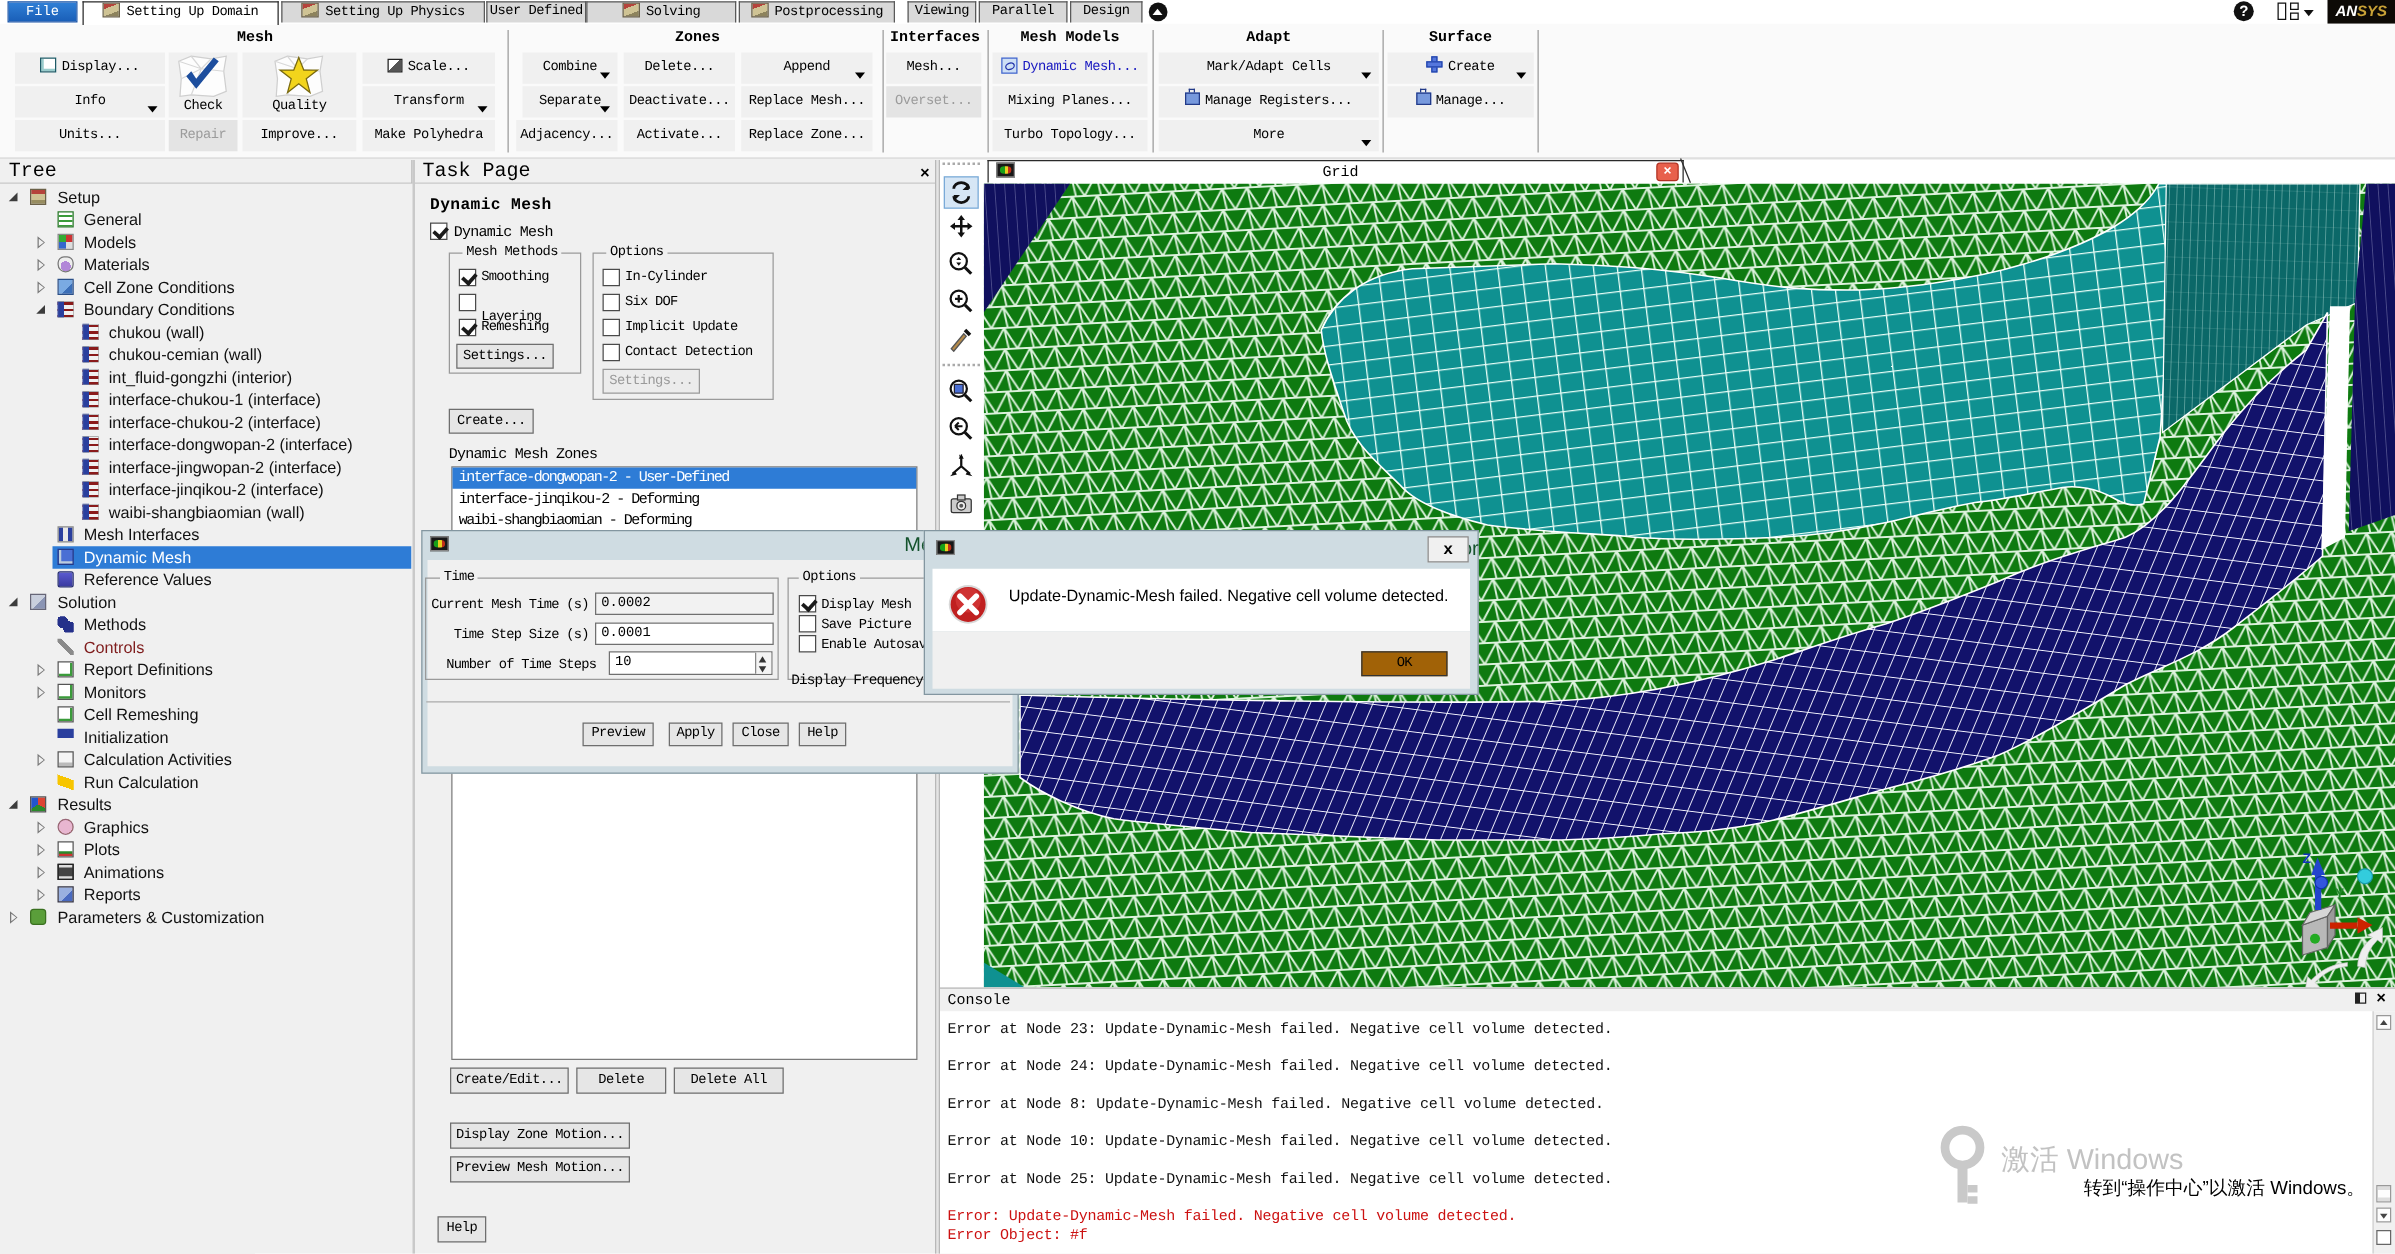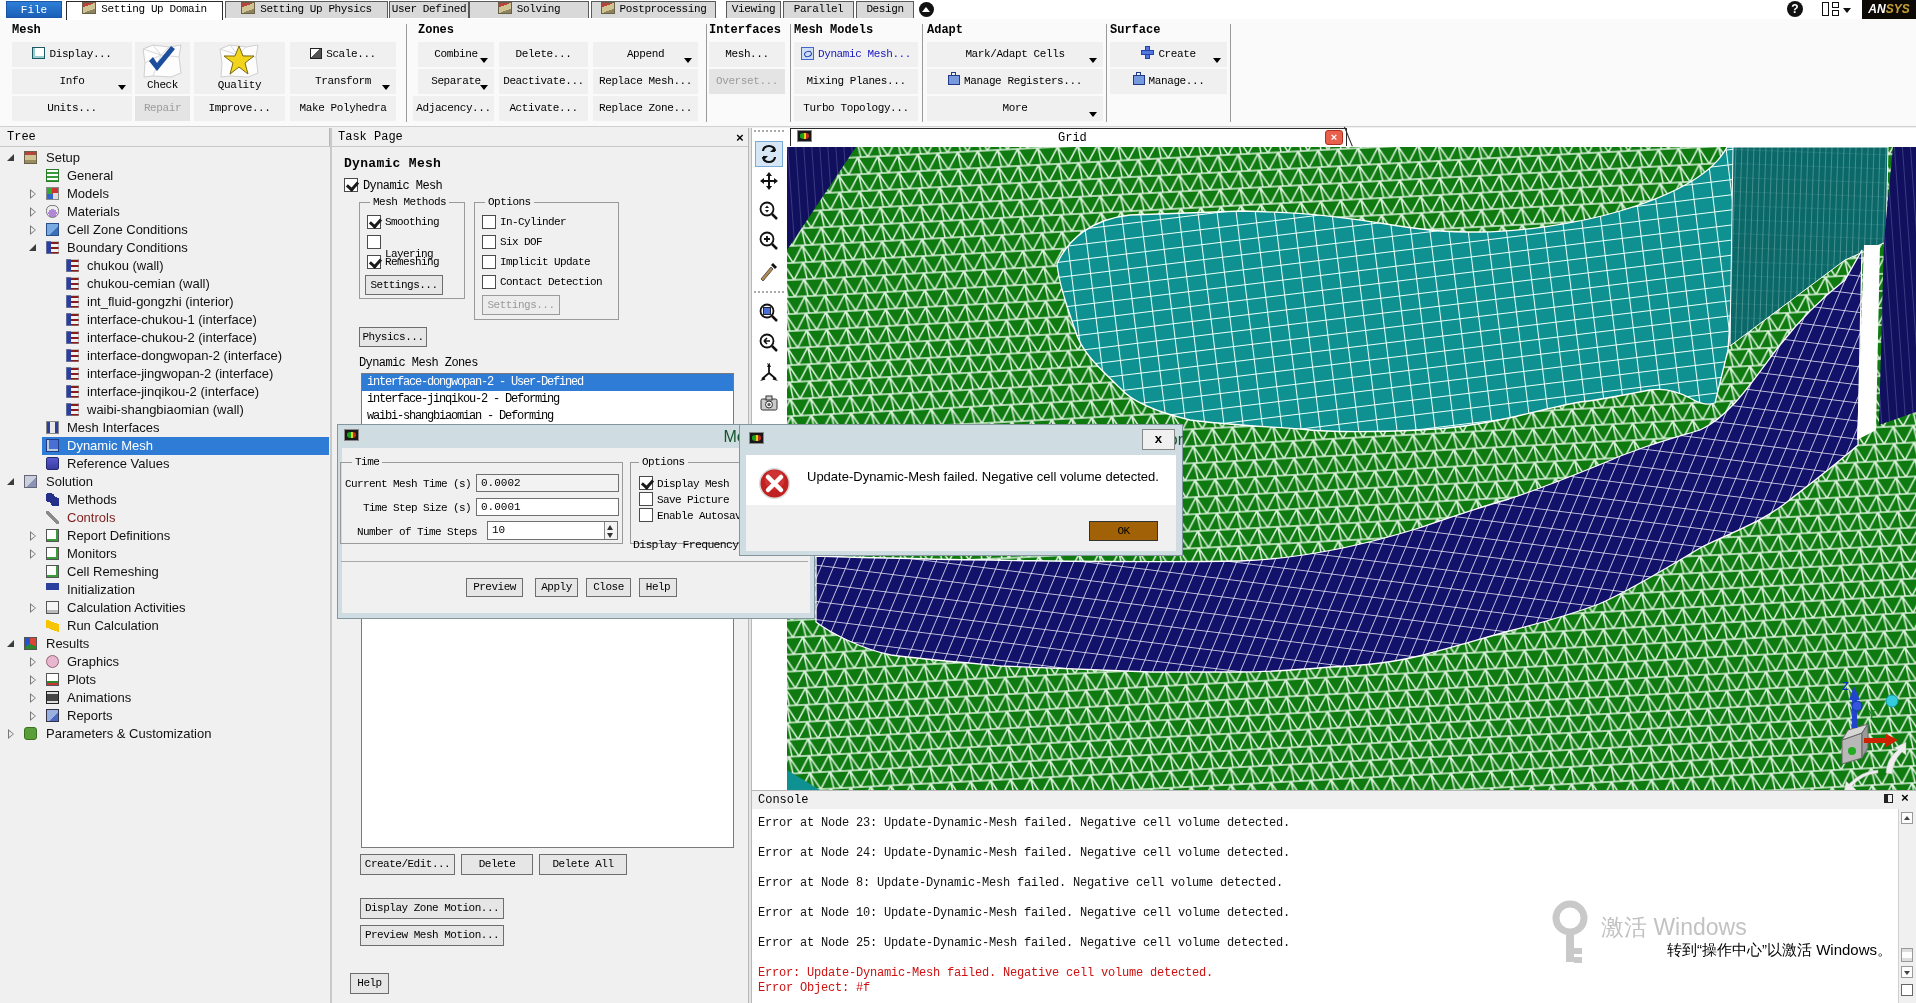--- a/index.html
+++ b/index.html
@@ -5,27 +5,27 @@
 body{font-family:"Liberation Mono",monospace;font-size:12px;color:#000;position:relative;}
 .abs{position:absolute;}
 .sans{font-family:"Liberation Sans",sans-serif;}
 
 .tab{position:absolute;top:1px;height:17px;background:#d9d9d9;border:1px solid #5a5a5a;border-bottom:none;
      font-size:11px;letter-spacing:-0.4px;line-height:15px;text-align:center;white-space:nowrap;overflow:hidden;}
 .tab.active{background:#fff;border-color:#2a2a2a;height:19px;z-index:3;}
 .tabicon{display:inline-block;width:14px;height:12px;vertical-align:-2px;margin-right:5px;
   background:linear-gradient(160deg,#b5443c 0 30%,#cfc394 30% 70%,#8d835d 70%);border:1px solid #6b6148;}
 
-.gtitle{position:absolute;top:23px;height:13px;font-weight:bold;font-size:12px;text-align:left;}
+.gtitle{position:absolute;top:23px;height:13px;font-weight:bold;font-size:12px;text-align:center;}
 .rbtn{position:absolute;background:#f0f0f0;font-size:11px;letter-spacing:-0.4px;text-align:center;white-space:nowrap;color:#000;}
 .dis{background:#e4e4e4;color:#9c9c9c;}
 .vsep{position:absolute;top:24px;height:98px;width:1px;background:#9a9a9a;}
 .dar{position:absolute;width:0;height:0;border-left:4px solid transparent;border-right:4px solid transparent;border-top:5px solid #000;}
 
-.phead{position:absolute;background:#f0f0f0;font-size:12px;border-bottom:1px solid #c8c8c8;}
+.phead{position:absolute;background:#f0f0f0;font-size:16px;border-bottom:1px solid #c8c8c8;}
 .tree-row{position:relative;height:18px;}
 .tri-e{position:absolute;top:5px;width:0;height:0;border-left:7px solid transparent;border-bottom:7px solid #3c3c3c;}
 .ticon{position:absolute;top:2px;width:13px;height:13px;}
 .tlabel{position:absolute;top:1px;font-family:"Liberation Sans",sans-serif;font-size:13px;white-space:nowrap;}
 
 .btn{position:absolute;background:#e6e6e6;border:1px solid #6e6e6e;font-size:11px;letter-spacing:-0.5px;text-align:center;
      font-family:"Liberation Mono",monospace;white-space:nowrap;}
 .btn.d{color:#9a9a9a;border-color:#9a9a9a;background:#ececec;}
 .cb{position:absolute;width:14px;height:14px;background:#fff;border:1px solid #4a4a4a;}
 .cb.ck:before{content:"";position:absolute;left:2px;top:2px;width:8px;height:5px;border-left:3px solid #1a1a1a;border-bottom:3px solid #1a1a1a;transform:rotate(-48deg);}
@@ -310,21 +310,21 @@
   </div>
 <div class="cb" style="left:482px;top:215px;"></div>
 <div class="lab" style="left:500px;top:216px;">In-Cylinder</div>
 <div class="cb" style="left:482px;top:235px;"></div>
 <div class="lab" style="left:500px;top:236px;">Six DOF</div>
 <div class="cb" style="left:482px;top:255px;"></div>
 <div class="lab" style="left:500px;top:256px;">Implicit Update</div>
 <div class="cb" style="left:482px;top:275px;"></div>
 <div class="lab" style="left:500px;top:276px;">Contact Detection</div>
 <div class="btn d" style="left:482px;top:295px;width:78px;height:20px;line-height:18px;">Settings...</div>
-<div class="btn" style="left:359px;top:327px;width:68px;height:20px;line-height:18px;">Physics...</div>
+<div class="btn" style="left:359px;top:327px;width:68px;height:20px;line-height:18px;">Create...</div>
 <div class="lab" style="left:359px;top:356px;font-size:12px;">Dynamic Mesh Zones</div>
 <div class="abs" style="left:361px;top:373px;width:373px;height:475px;background:#fff;border:1px solid #7a7a7a;"></div>
 <div class="abs" style="left:362px;top:374px;width:371px;height:17px;background:#2e7cd6;color:#fff;font-size:12px;letter-spacing:-1.2px;line-height:17px;padding-left:5px;">interface-dongwopan-2 - User-Defined</div>
 <div class="abs" style="left:367px;top:392px;font-size:12px;letter-spacing:-1.2px;">interface-jinqikou-2 - Deforming</div>
 <div class="abs" style="left:367px;top:409px;font-size:12px;letter-spacing:-1.2px;">waibi-shangbiaomian - Deforming</div>
 <div class="btn" style="left:360px;top:854px;width:95px;height:21px;line-height:19px;">Create/Edit...</div>
 <div class="btn" style="left:461px;top:854px;width:72px;height:21px;line-height:19px;">Delete</div>
 <div class="btn" style="left:539px;top:854px;width:88px;height:21px;line-height:19px;">Delete All</div>
 <div class="btn" style="left:360px;top:898px;width:144px;height:21px;line-height:19px;">Display Zone Motion...</div>
 <div class="btn" style="left:360px;top:925px;width:144px;height:21px;line-height:19px;">Preview Mesh Motion...</div>

